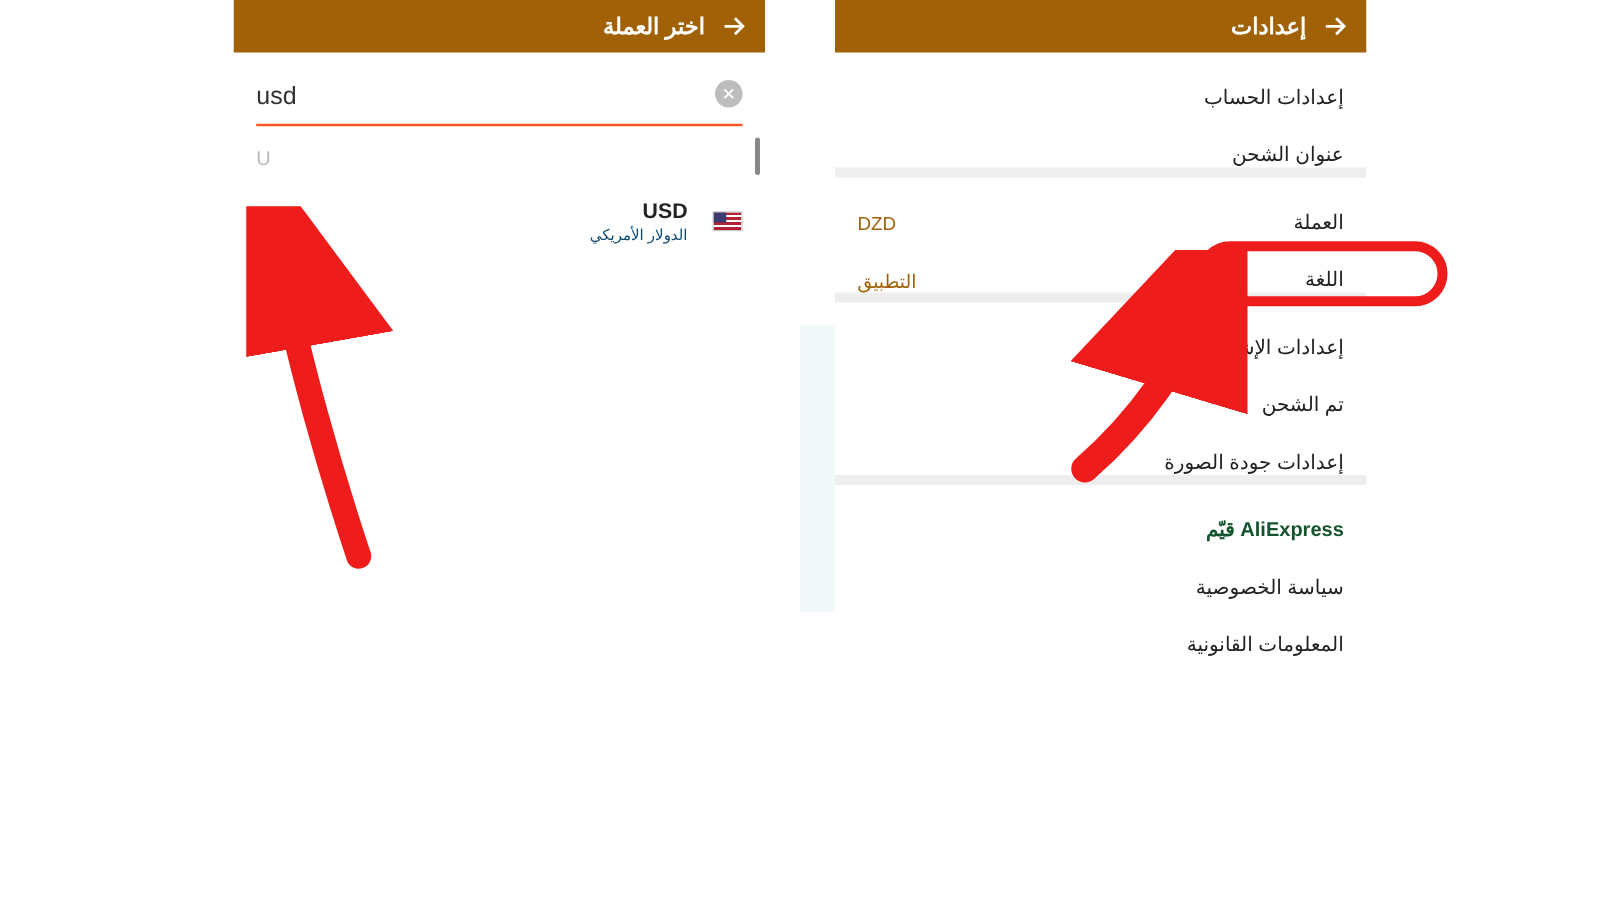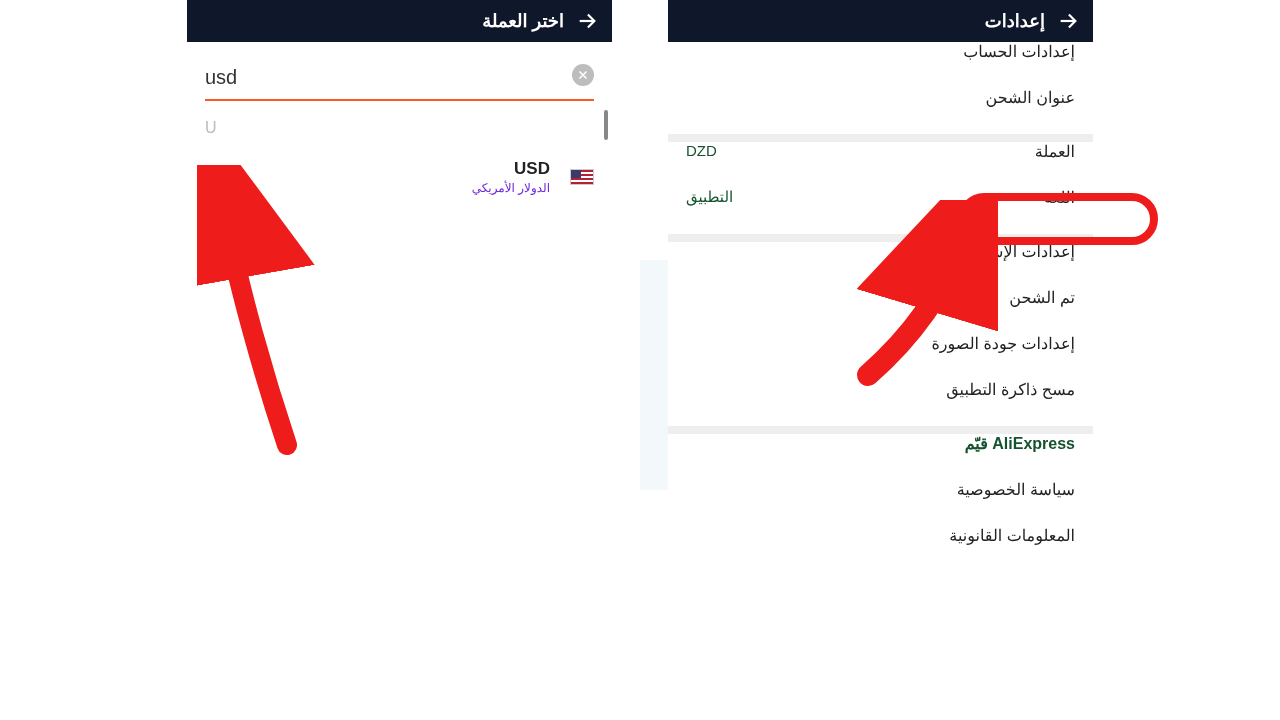--- a/index.html
+++ b/index.html
@@ -12,49 +12,49 @@
   }
   .gap { flex: 1; }
   .phone {
     position: relative;
     background: #fff;
   }
   .phone.left { width: 425px; margin-left: 187px; }
   .phone.right { width: 425px; margin-right: 187px; }
 
   .topbar {
-    background: #0f172a;
+    background: #a16207;
     color: #fff;
     height: 42px;
     display: flex;
     align-items: center;
     justify-content: flex-end;
     padding: 0 14px;
     font-size: 18px;
     font-weight: 600;
   }
   .topbar .back-arrow {
     margin-left: 12px;
     display: inline-flex;
   }
 
   
   .settings .row {
     display: flex;
-    align-items: flex-start;
+    align-items: flex-end;
     justify-content: flex-end;
     padding: 0 18px;
     height: 46px;
     font-size: 16px;
     color: #222;
   }
   .settings .row .label { text-align: right; }
   .settings .row .value {
     margin-right: auto;
-    color: #14532d;
+    color: #a16207;
     font-size: 15px;
   }
   .settings .divider {
     height: 8px;
     background: #eee;
   }
   .settings .row.bold .label { font-weight: 600; color:#14532d; }
   .flag-dz {
     width: 22px; height: 14px; display:inline-block;
     background: linear-gradient(to right, #006233 0 50%, #fff 50% 100%);
@@ -110,21 +110,21 @@
     width:20px; height:20px; border:2px solid #ff5722;
     border-radius:50%; display:flex; align-items:center; justify-content:center;
   }
   .currency-row .radio .dot{
     width:10px; height:10px; background:#ff5722; border-radius:50%;
   }
   .currency-row .text {
     margin-left:auto; text-align:right; padding-right:10px;
   }
   .currency-row .code { font-weight:700; color:#222; font-size:17px; }
-  .currency-row .name { color:#6d28d9; font-size:12px; margin-top:2px; }
+  .currency-row .name { color:#0c4a6e; font-size:12px; margin-top:2px; }
   .flag-us {
     width:24px; height:16px; margin-left:10px;
     background:
       repeating-linear-gradient(#b22234 0 2px, #fff 2px 4px);
     position:relative; border:1px solid #ccc;
   }
   .flag-us::before{
     content:""; position:absolute; left:0; top:0;
     width:10px; height:8px; background:#3c3b6e;
   }
@@ -221,23 +221,20 @@
   <div class="divider"></div>
   <div class="row">
       <span class="label">إعدادات الإشعارات</span>
     </div>
   <div class="row">
       <span class="label">تم الشحن</span>
     </div>
   <div class="row">
       <span class="label">إعدادات جودة الصورة</span>
     </div>
-  <div class="row">
-      <span class="label">مسح ذاكرة التطبيق</span>
-    </div>
   <div class="divider"></div>
   <div class="row bold">
       <span class="label">قيّم AliExpress</span>
     </div>
   <div class="row">
       <span class="label">سياسة الخصوصية</span>
     </div>
   <div class="row">
       <span class="label">المعلومات القانونية</span>
     </div>

